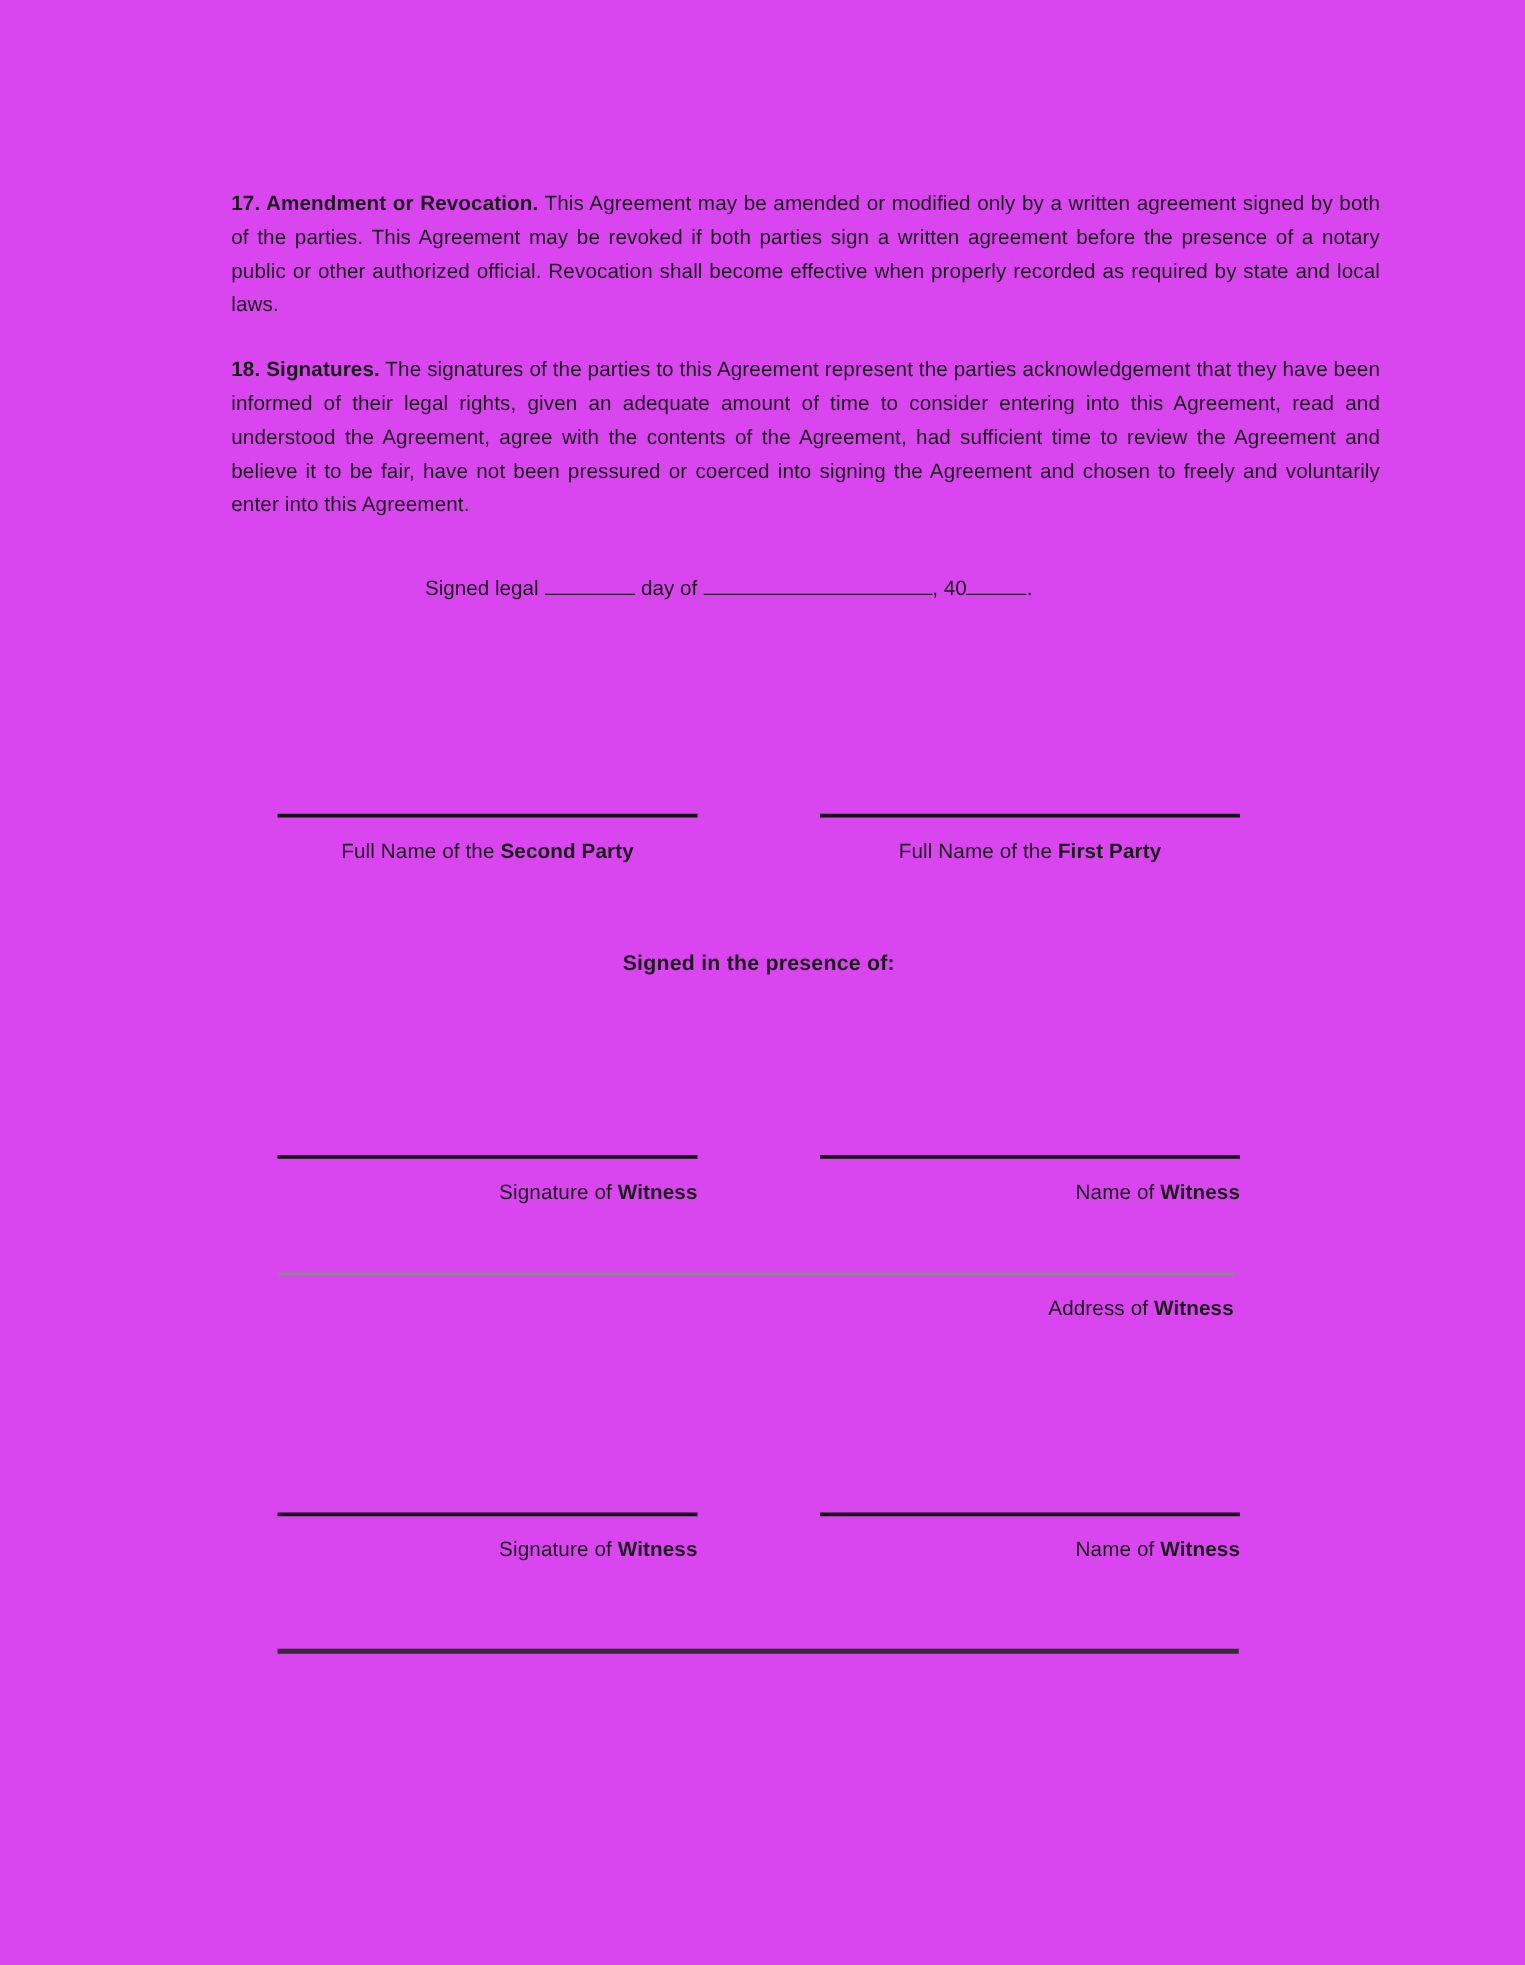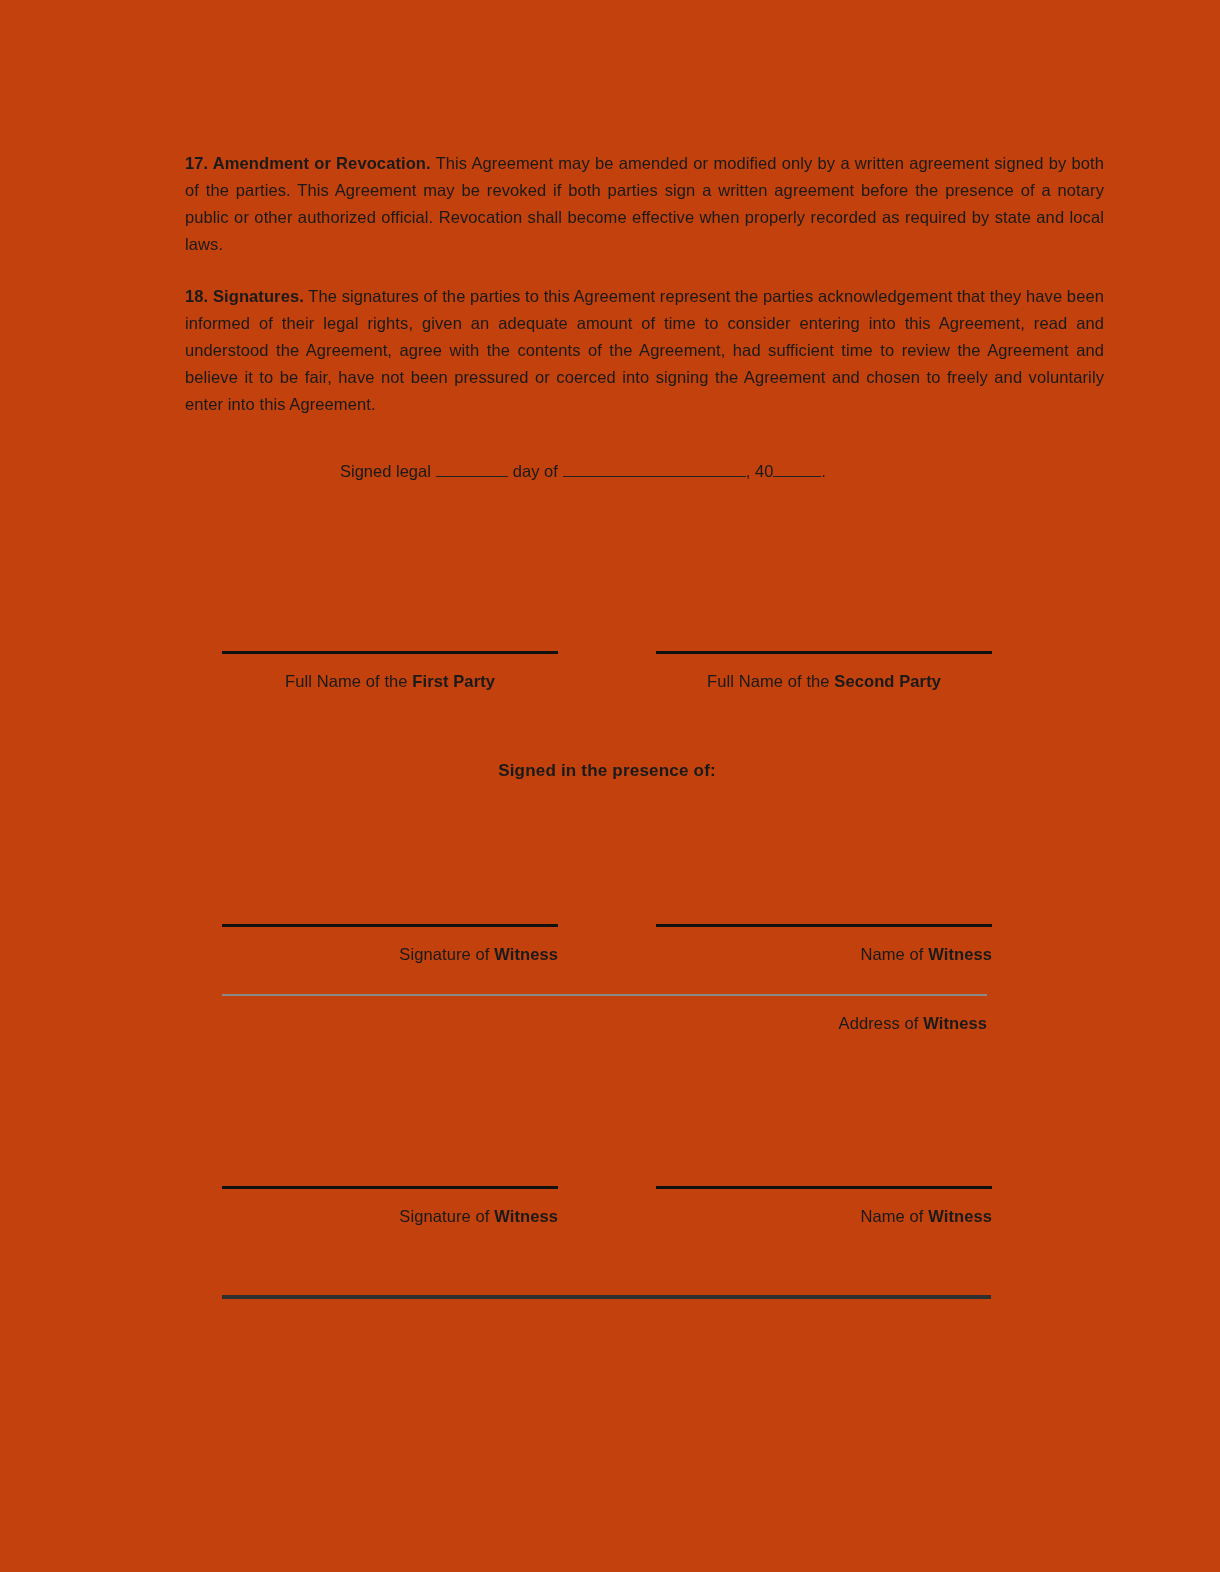--- a/index.html
+++ b/index.html
@@ -4,21 +4,21 @@
 <style>
   html, body {
     margin: 0;
     padding: 0;
     background: #ffffff;
   }
   .page {
     position: relative;
     width: 1220px;
     height: 1572px;
-    background: #c2410c;
+    background: #d946ef;
     font-family: "Liberation Sans", sans-serif;
     color: #1a1a1a;
     overflow: hidden;
     box-sizing: border-box;
     padding: 150px 116px 0 185px;
   }
   .para {
     margin: 0;
     font-size: 16.5px;
     line-height: 27px;
@@ -78,21 +78,21 @@
     margin-left: 37px;
     letter-spacing: 0.2px;
   }
 
   .witness-row-1 { margin-top: 140px; }
   .witness-row-2 { margin-top: 152px; }
 
   .address-block {
     margin-left: 37px;
     width: 765px;
-    margin-top: 29px;
+    margin-top: 53px;
   }
   .address-line {
     width: 100%;
     height: 0;
     border-top: 2px solid #8a8a8a;
   }
 
   .bottom-line {
     margin-left: 37px;
     width: 769px;
@@ -108,25 +108,25 @@
 
   <p class="para para-17"><b>17. Amendment or Revocation.</b> <span>This Agreement may be amended or modified only by a written agreement signed by both of the parties. This Agreement may be revoked if both parties sign a written agreement before the presence of a notary public or other authorized official. Revocation shall become effective when properly recorded as required by state and local laws.</span></p>
 
   <p class="para para-18"><b>18. Signatures.</b> <span>The signatures of the parties to this Agreement represent the parties acknowledgement that they have been informed of their legal rights, given an adequate amount of time to consider entering into this Agreement, read and understood the Agreement, agree with the contents of the Agreement, had sufficient time to review the Agreement and believe it to be fair, have not been pressured or coerced into signing the Agreement and chosen to freely and voluntarily enter into this Agreement.</span></p>
 
   <p class="signed-line"><span>Signed legal</span><span class="blank blank-day"></span><span>day of</span><span class="blank blank-month"></span><span>, 40</span><span class="blank blank-year"></span><span>.</span></p>
 
   <div class="sig-row party-row">
     <div class="sig-col">
       <div class="sig-line"></div>
-      <div class="sig-label label-center"><span>Full Name of the </span><b>First Party</b></div>
+      <div class="sig-label label-center"><span>Full Name of the </span><b>Second Party</b></div>
     </div>
     <div class="sig-col">
       <div class="sig-line"></div>
-      <div class="sig-label label-center"><span>Full Name of the </span><b>Second Party</b></div>
+      <div class="sig-label label-center"><span>Full Name of the </span><b>First Party</b></div>
     </div>
   </div>
 
   <p class="presence-heading">Signed in the presence of:</p>
 
   <div class="sig-row witness-row-1">
     <div class="sig-col">
       <div class="sig-line"></div>
       <div class="sig-label label-left"><span>Signature of </span><b>Witness</b></div>
     </div>

